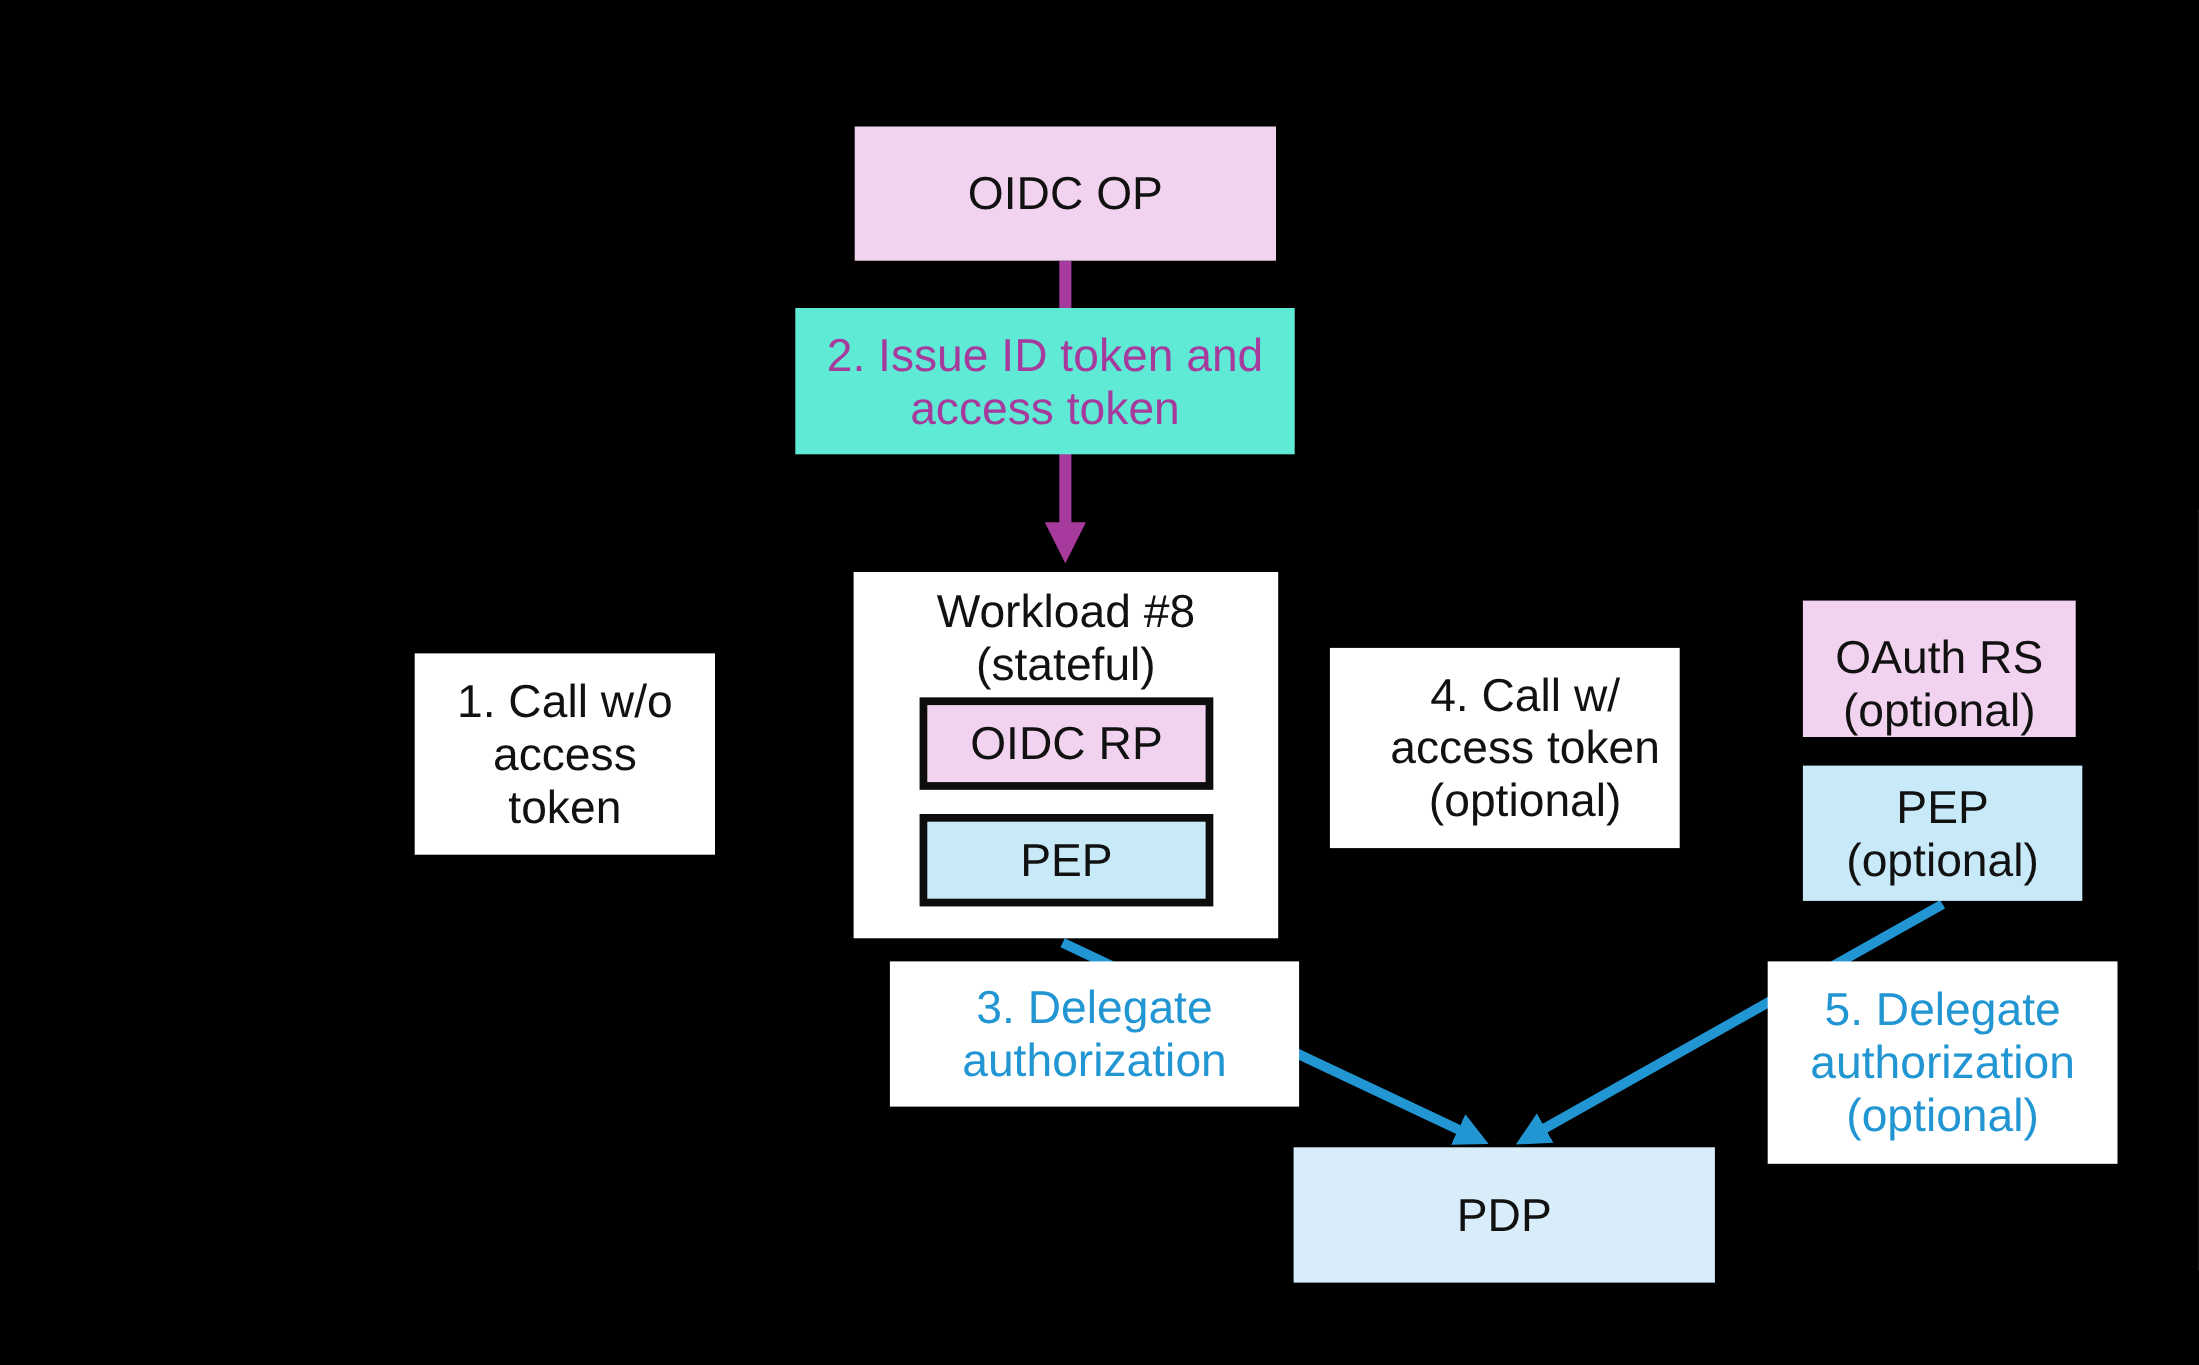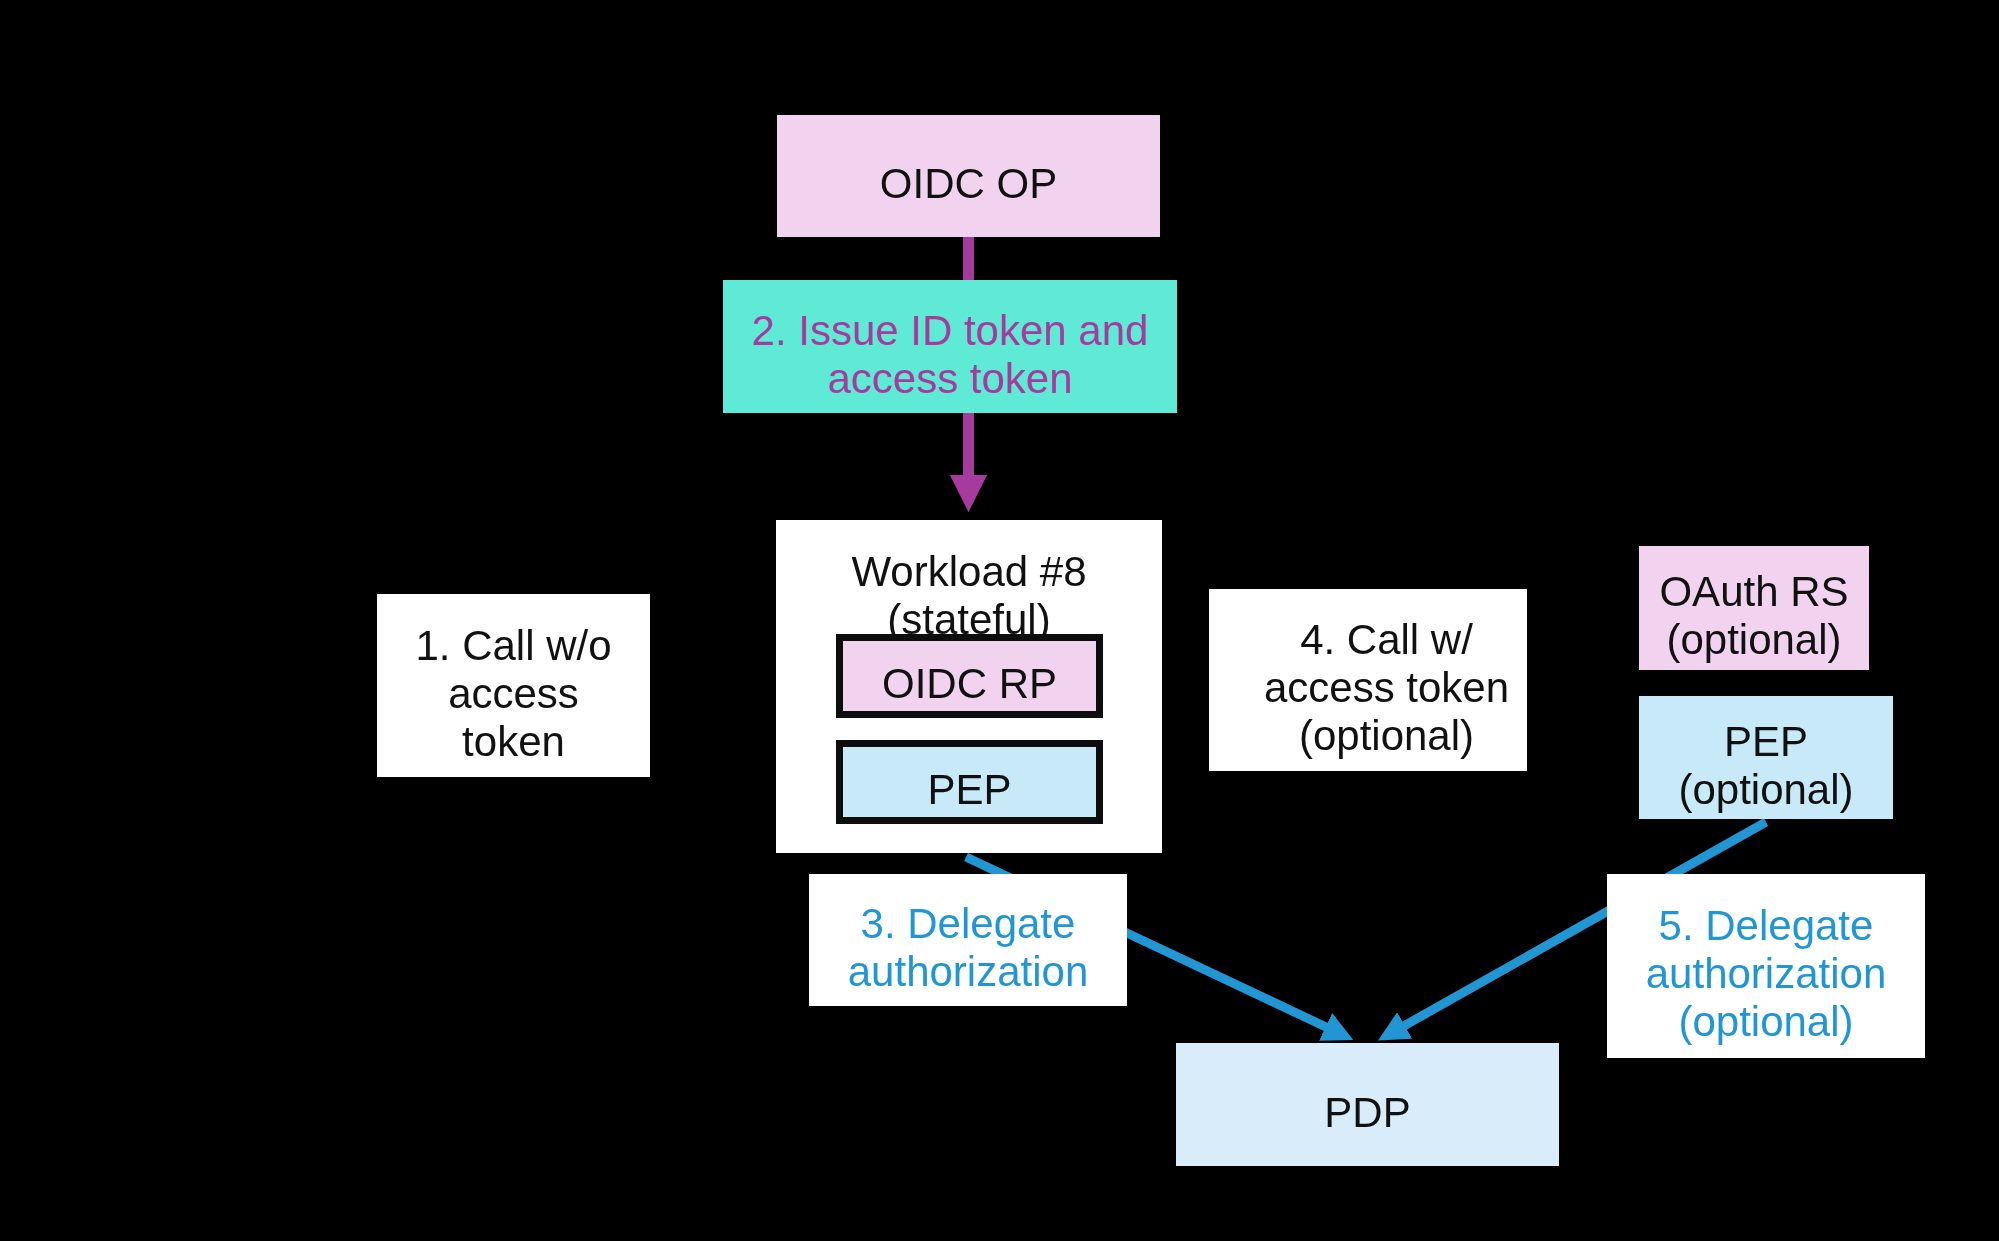--- a/index.html
+++ b/index.html
@@ -15,21 +15,21 @@
   }
   .box{
     position:absolute;
     display:flex;align-items:center;justify-content:center;
     text-align:center;
     white-space:pre-line;
     box-sizing:border-box;
     font-size:42px;line-height:48px;
     color:#111;
   }
-  .label-span{white-space:pre-line;margin-top:16px;}
+  .label-span{white-space:pre-line;}
   .bordered{border:7px solid #0d0d0d;}
   .workload{
     align-items:flex-start;
     padding-top:12px;
   }
 </style>
 </head>
 <body>
 
 <div id="canvas" style="background-color: rgb(0, 0, 0);">
@@ -78,31 +78,31 @@
 access
 token</span>
   </div>
 
   <div class="box" style="left: 1209px; top: 589px; width: 318px; height: 182px; background-color: rgb(255, 255, 255); padding-left: 37px;">
     <span class="label-span" style="color: rgb(17, 17, 17);">4. Call w/
 access token
 (optional)</span>
   </div>
 
-  <div class="box" style="left: 1639px; top: 546px; width: 230px; height: 124px; background-color: rgb(241, 211, 239);">
+  <div class="box" style="left: 1639px; top: 546px; width: 248px; height: 124px; background-color: rgb(241, 211, 239); align-items: flex-end;">
     <span class="label-span">OAuth RS
 (optional)</span>
   </div>
 
   <div class="box" style="left: 1639px; top: 696px; width: 254px; height: 123px; background-color: rgb(199, 233, 248);">
     <span class="label-span">PEP
 (optional)</span>
   </div>
 
-  <div class="box" style="left: 809px; top: 874px; width: 318px; height: 132px; background-color: rgb(255, 255, 255);">
+  <div class="box" style="left: 809px; top: 874px; width: 372px; height: 132px; background-color: rgb(255, 255, 255);">
     <span class="label-span" style="color: rgb(33, 150, 211);">3. Delegate
 authorization</span>
   </div>
 
   <div class="box" style="left: 1607px; top: 874px; width: 318px; height: 184px; background-color: rgb(255, 255, 255);">
     <span class="label-span" style="color: rgb(33, 150, 211);">5. Delegate
 authorization
 (optional)</span>
   </div>
 

